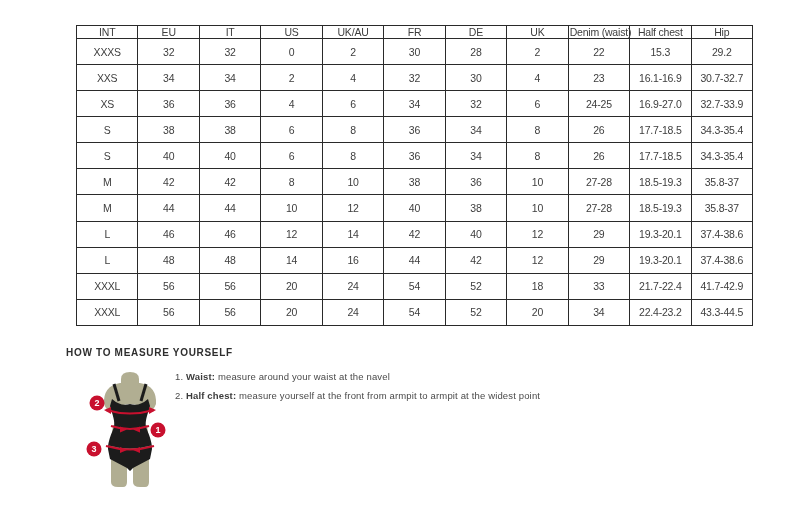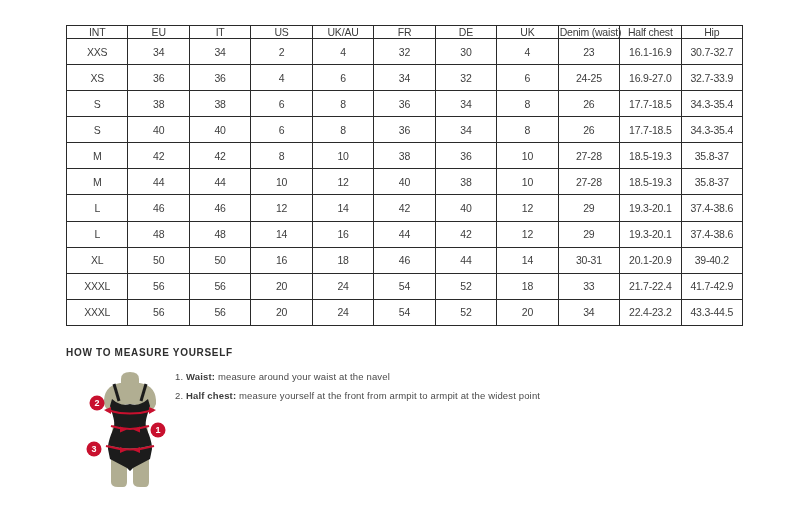--- a/index.html
+++ b/index.html
@@ -9,21 +9,21 @@
     font-family: "Liberation Sans", sans-serif;
     position: relative;
     overflow: hidden;
     color: #3d3d3d;
   }
   .page { position: relative; width: 798px; height: 519px; background: #ffffff; }
 
   
   .table-wrap {
     position: absolute;
-    left: 66px; top: 25px;
+    left: 76px; top: 25px;
     width: 677px; height: 301px;
   }
   table.size-chart {
     width: 100%; height: 100%;
     border-collapse: collapse;
     table-layout: fixed;
   }
   table.size-chart th, table.size-chart td {
     border: 1px solid #2a2a2a;
     text-align: center;
@@ -82,20 +82,33 @@
             <th>FR</th>
             <th>DE</th>
             <th>UK</th>
             <th>Denim (waist)</th>
             <th>Half chest</th>
             <th>Hip</th>
           </tr>
       </thead>
       <tbody id="table-body">
           <tr>
+            <td>XXXS</td>
+            <td>32</td>
+            <td>32</td>
+            <td>0</td>
+            <td>2</td>
+            <td>30</td>
+            <td>28</td>
+            <td>2</td>
+            <td>22</td>
+            <td>15.3</td>
+            <td>29.2</td>
+          </tr>
+          <tr>
             <td>XXS</td>
             <td>34</td>
             <td>34</td>
             <td>2</td>
             <td>4</td>
             <td>32</td>
             <td>30</td>
             <td>4</td>
             <td>23</td>
             <td>16.1-16.9</td>
@@ -184,33 +197,20 @@
             <td>48</td>
             <td>48</td>
             <td>14</td>
             <td>16</td>
             <td>44</td>
             <td>42</td>
             <td>12</td>
             <td>29</td>
             <td>19.3-20.1</td>
             <td>37.4-38.6</td>
-          </tr>
-          <tr>
-            <td>XL</td>
-            <td>50</td>
-            <td>50</td>
-            <td>16</td>
-            <td>18</td>
-            <td>46</td>
-            <td>44</td>
-            <td>14</td>
-            <td>30-31</td>
-            <td>20.1-20.9</td>
-            <td>39-40.2</td>
           </tr>
           <tr>
             <td>XXXL</td>
             <td>56</td>
             <td>56</td>
             <td>20</td>
             <td>24</td>
             <td>54</td>
             <td>52</td>
             <td>18</td>

